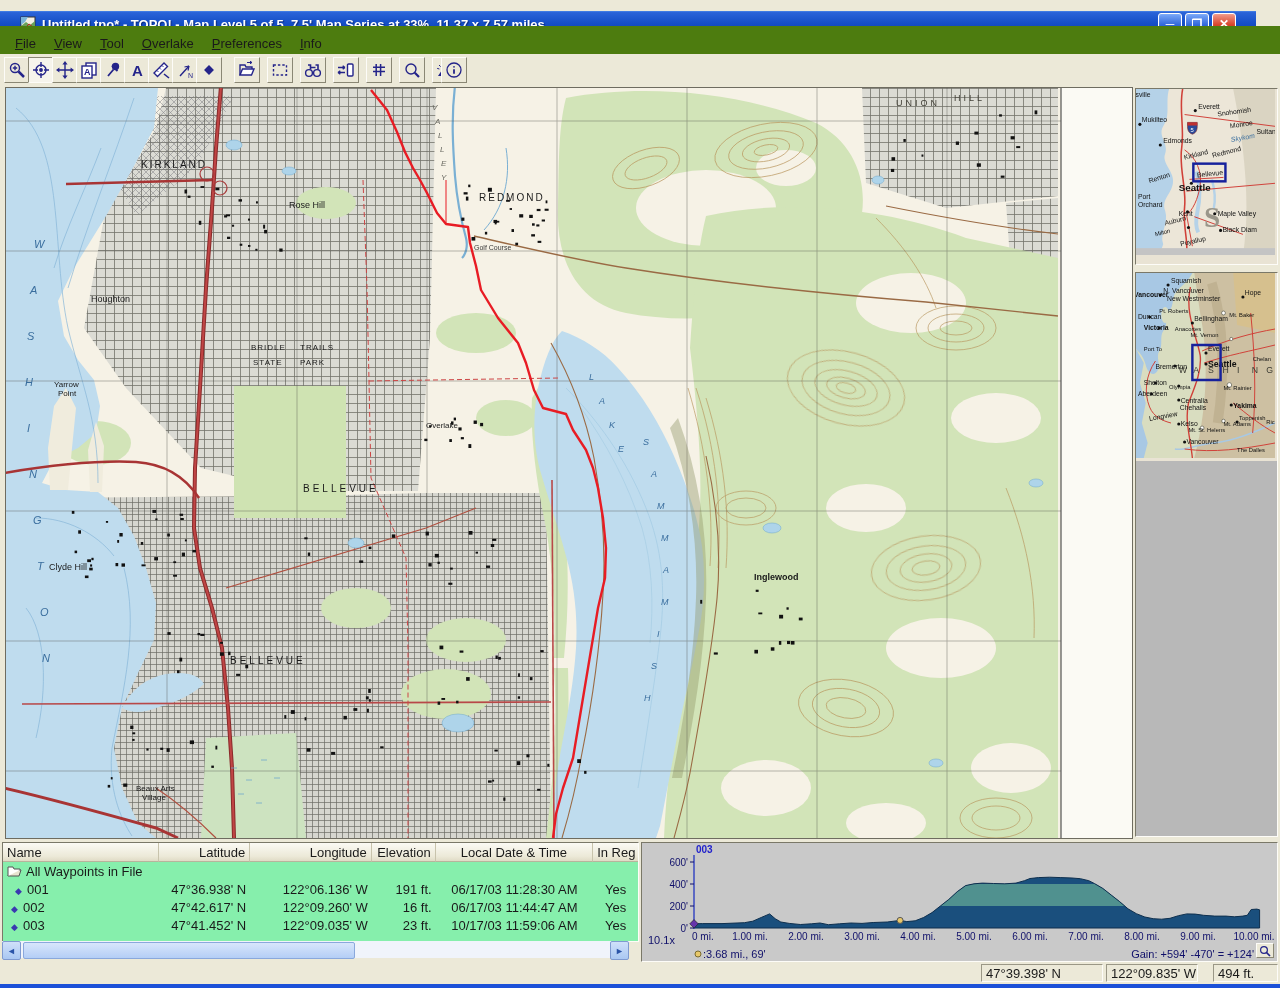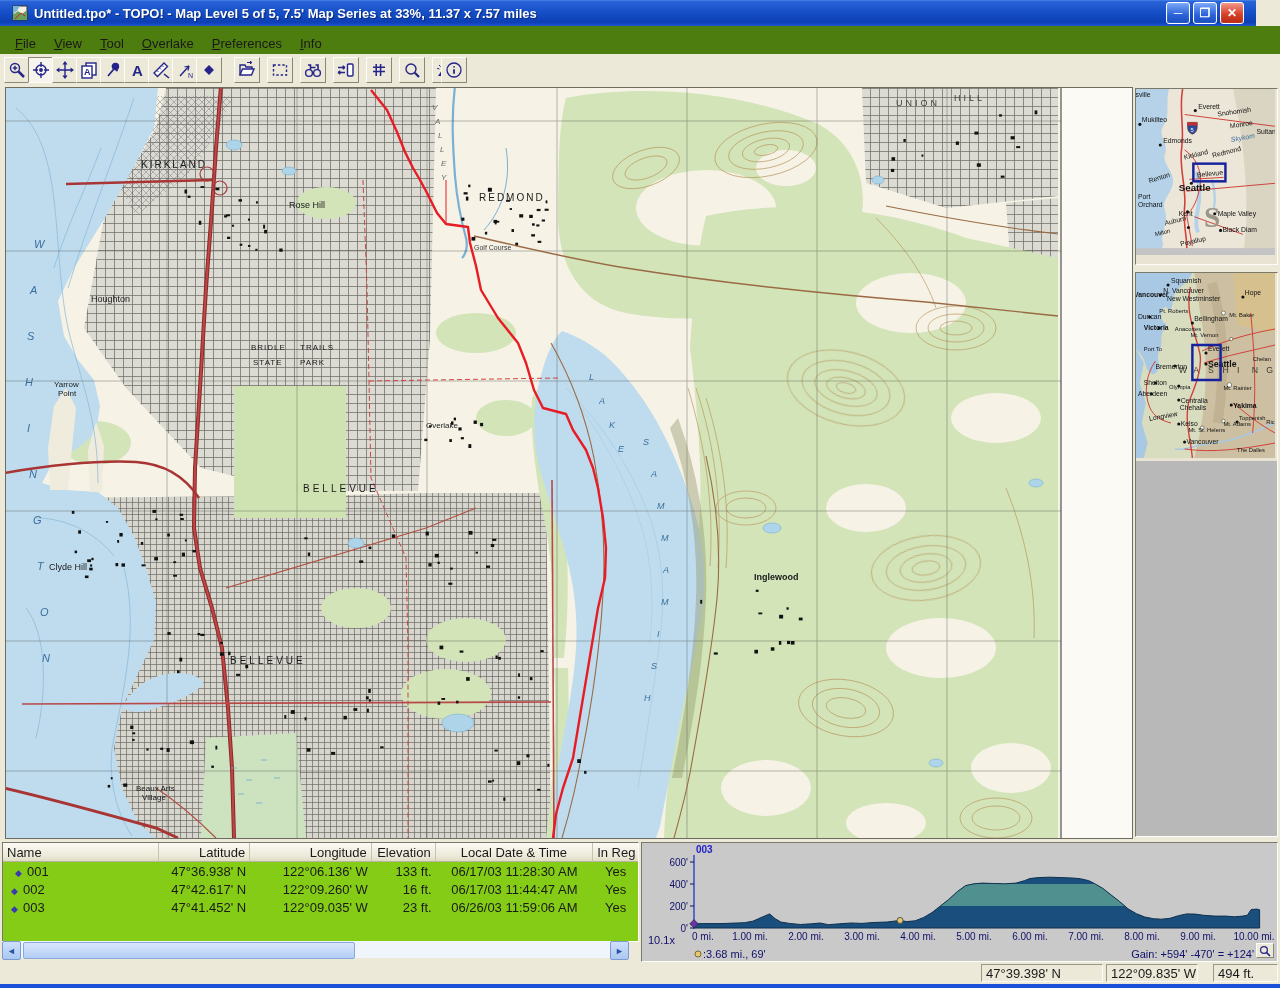--- a/index.html
+++ b/index.html
@@ -1,22 +1,22 @@
 <!DOCTYPE html>
 <html><head>
 <meta charset="utf-8">
 <style>
   html,body{margin:0;padding:0}
   body{width:1280px;height:988px;position:relative;overflow:hidden;background:#ece9d8;
        font-family:"Liberation Sans",sans-serif;font-size:13px;color:#1a1a1a}
   .abs{position:absolute}
   
-  #titlebar{left:0;top:0;width:1256px;height:26px;
+  #titlebar{left:0;top:11px;width:1256px;height:26px;
     background:linear-gradient(180deg,#4a86e8 0%,#2a63d8 6%,#1650c8 45%,#0d3fb4 85%,#1c54d0 100%);
-    display:flex;align-items:center;padding:0 12px;box-sizing:border-box}
+    display:flex;align-items:center;padding:0 20px;box-sizing:border-box}
   #titlebar .ttext{color:#fff;font-weight:bold;font-size:13px;margin-left:6px;
     text-shadow:1px 1px 1px #0a2a7a;white-space:nowrap}
   .winbtn{width:22px;height:20px;margin-left:3px;border-radius:3px;border:1px solid #fff;
     display:flex;align-items:center;justify-content:center;color:#fff;font-weight:bold;font-size:12px;
     background:linear-gradient(180deg,#7aa8f8,#2b62d8 60%,#1a4ec0);box-shadow:inset 0 0 2px #fff3}
   .winbtn.close{background:linear-gradient(180deg,#f09a8a,#d8422a 55%,#b82a14)}
   #winbtns{margin-left:auto;display:flex}
   
   #menubar{left:0;top:26px;width:1280px;height:36px;background:#4d7c0f;border-bottom:1px solid #d8d4c0;
     display:flex;align-items:center;padding-left:6px;box-sizing:border-box}
@@ -30,21 +30,21 @@
   .tbtn.active{border-color:#8a8774 #fdfcf8 #fdfcf8 #8a8774;background:#f6f4ec}
   .tbtn svg{display:block}
   
   #map-viewport{left:5px;top:87px;width:1126px;height:750px;border:1px solid #6e6c60;
     background:#f6f2e6;overflow:hidden}
   
   .inset{border:1px solid;border-color:#7a7868 #fdfcf8 #fdfcf8 #7a7868;background:#e9e3d4;overflow:hidden}
   #inset1{left:1135px;top:88px;width:141px;height:175px}
   #inset2{left:1135px;top:272px;width:141px;height:563px}
   
-  #wp-table{left:2px;top:842px;width:635px;height:98px;background:#84cc16;
+  #wp-table{left:2px;top:842px;width:635px;height:98px;background:#86efac;
     border:1px solid;border-color:#7a7868 #fdfcf8 #fdfcf8 #7a7868;overflow:hidden}
   .hdr-row{display:flex;height:19px;background:linear-gradient(180deg,#fbfaf4,#ece9d8 70%,#ddd8c2)}
   .hdr-cell{box-sizing:border-box;padding:2px 4px;border-right:1px solid #c8c3ac;
     border-bottom:1px solid #b8b49c;white-space:nowrap;overflow:hidden}
   .tbl-row{display:flex;height:18px;align-items:center}
   .tbl-cell{box-sizing:border-box;padding:0 4px;white-space:nowrap;overflow:hidden}
   .c0{width:156px}.c1{width:92px;text-align:right}.c2{width:122px;text-align:right}
   .c3{width:64px;text-align:right}.c4{width:158px;text-align:center}.c5{width:45px;text-align:center}
   .wp-diamond{color:#3a3ab0;font-size:9px;margin-right:5px}
   
@@ -751,43 +751,52 @@
 
 <div class="abs" id="wp-table">
   <div class="hdr-row">
     <div class="hdr-cell c0">Name</div>
     <div class="hdr-cell c1">Latitude</div>
     <div class="hdr-cell c2">Longitude</div>
     <div class="hdr-cell c3">Elevation</div>
     <div class="hdr-cell c4">Local Date &amp; Time</div>
     <div class="hdr-cell c5" style="border-right:none">In Reg</div>
   </div>
+  <div class="tbl-row">
+    <div class="tbl-cell c0" style="display:flex;align-items:center">
+      <svg width="15" height="12" viewBox="0 0 15 12" style="margin-right:4px">
+        <path d="M1,11 L3,5 H14 L12,11 Z" fill="#e8e4d0" stroke="#555"></path>
+        <path d="M1,11 V2 H6 L7,4 H13 V5" fill="#fff" stroke="#555"></path>
+      </svg>
+      <span>All Waypoints in File</span>
+    </div>
+  </div>
   <div id="wp-rows">
       <div class="tbl-row">
         <div class="tbl-cell c0" style="padding-left:12px"><span class="wp-diamond">◆</span><span>001</span></div>
         <div class="tbl-cell c1">47°36.938' N</div>
         <div class="tbl-cell c2">122°06.136' W</div>
-        <div class="tbl-cell c3">133 ft.</div>
+        <div class="tbl-cell c3">191 ft.</div>
         <div class="tbl-cell c4">06/17/03 11:28:30 AM</div>
         <div class="tbl-cell c5">Yes</div>
       </div>
       <div class="tbl-row">
         <div class="tbl-cell c0" style="padding-left:8px"><span class="wp-diamond">◆</span><span>002</span></div>
         <div class="tbl-cell c1">47°42.617' N</div>
         <div class="tbl-cell c2">122°09.260' W</div>
         <div class="tbl-cell c3">16 ft.</div>
         <div class="tbl-cell c4">06/17/03 11:44:47 AM</div>
         <div class="tbl-cell c5">Yes</div>
       </div>
       <div class="tbl-row">
         <div class="tbl-cell c0" style="padding-left:8px"><span class="wp-diamond">◆</span><span>003</span></div>
         <div class="tbl-cell c1">47°41.452' N</div>
         <div class="tbl-cell c2">122°09.035' W</div>
         <div class="tbl-cell c3">23 ft.</div>
-        <div class="tbl-cell c4">06/26/03 11:59:06 AM</div>
+        <div class="tbl-cell c4">10/17/03 11:59:06 AM</div>
         <div class="tbl-cell c5">Yes</div>
       </div>
     </div>
 </div>
 
 <div class="abs" id="hscroll">
   <div class="sb-btn">◄</div>
   <div id="sb-thumb"></div>
   <div id="sb-track-rest"></div>
   <div class="sb-btn" style="margin-left:auto">►</div>

